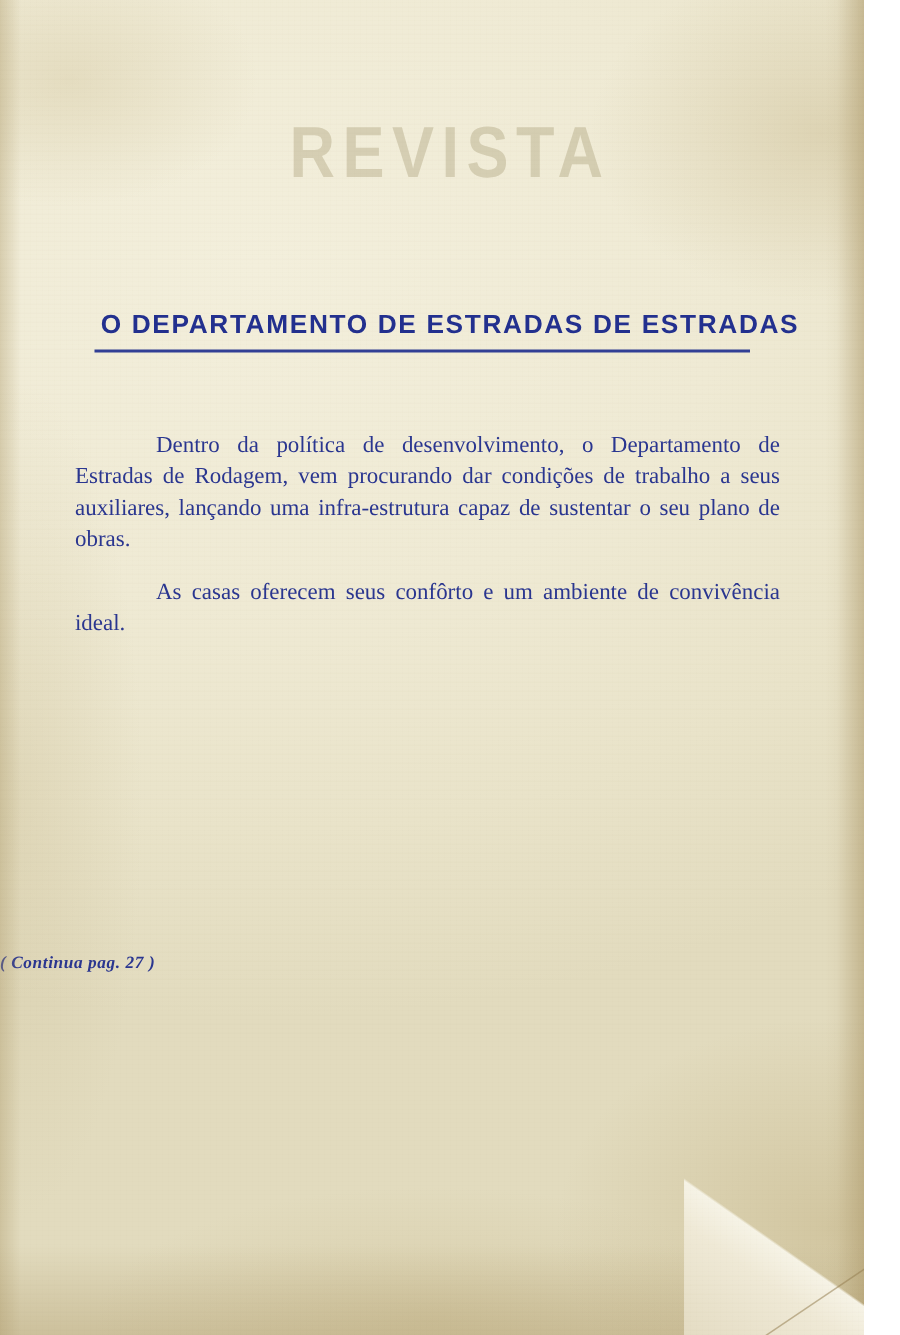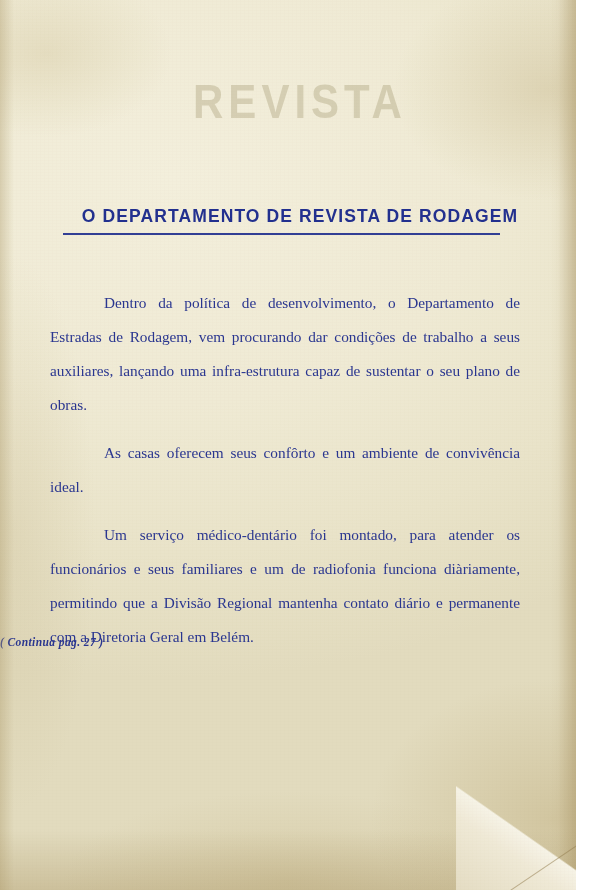--- a/index.html
+++ b/index.html
@@ -129,21 +129,21 @@
   }
 
   #body {
     position: absolute;
     top: 286px;
     left: 50px;
     width: 470px;
     color: #2a3690;
     font-family: "Liberation Serif", serif;
     font-size: 15.3px;
-    line-height: 34px;
+    line-height: 21px;
     text-align: justify;
     text-justify: inter-word;
   }
   #body p {
     margin: 0 0 14px 0;
     text-indent: 54px;
   }
   #body p:last-of-type {
     margin-bottom: 0;
   }
@@ -173,27 +173,26 @@
     pointer-events: none;
   }
 </style>
 </head>
 <body>
 
 <div id="page">
 
   <div class="bleed-through">REVISTA</div>
 
-  <div id="title">O  DEPARTAMENTO  DE  REVISTA  DE  RODAGEM</div>
+  <div id="title">O  DEPARTAMENTO  DE  ESTRADAS  DE  ESTRADAS</div>
   <div id="title-rule"></div>
 
   <div id="body">
     <p>Dentro da política de desenvolvimento, o Departamento de Estradas de Rodagem, vem procurando dar condições de trabalho a seus auxiliares, lançando uma infra-estrutura capaz de sustentar o seu plano de obras.</p>
     <p>As casas oferecem seus confôrto e um ambiente de convivência ideal.</p>
-    <p>Um serviço médico-dentário foi montado, para atender os funcionários e seus familiares e um de radiofonia funciona diàriamente, permitindo que a Divisão Regional mantenha contato diário e permanente com a Diretoria Geral em Belém.</p>
   </div>
 
   <div id="continues">( Continua pag. 27 )</div>
 
   <div class="edge-left"></div>
   <div class="edge-right"></div>
   <div class="edge-bottom"></div>
   <div class="corner-fold"></div>
   <div class="corner-crease"></div>
   <div class="grain"></div>

